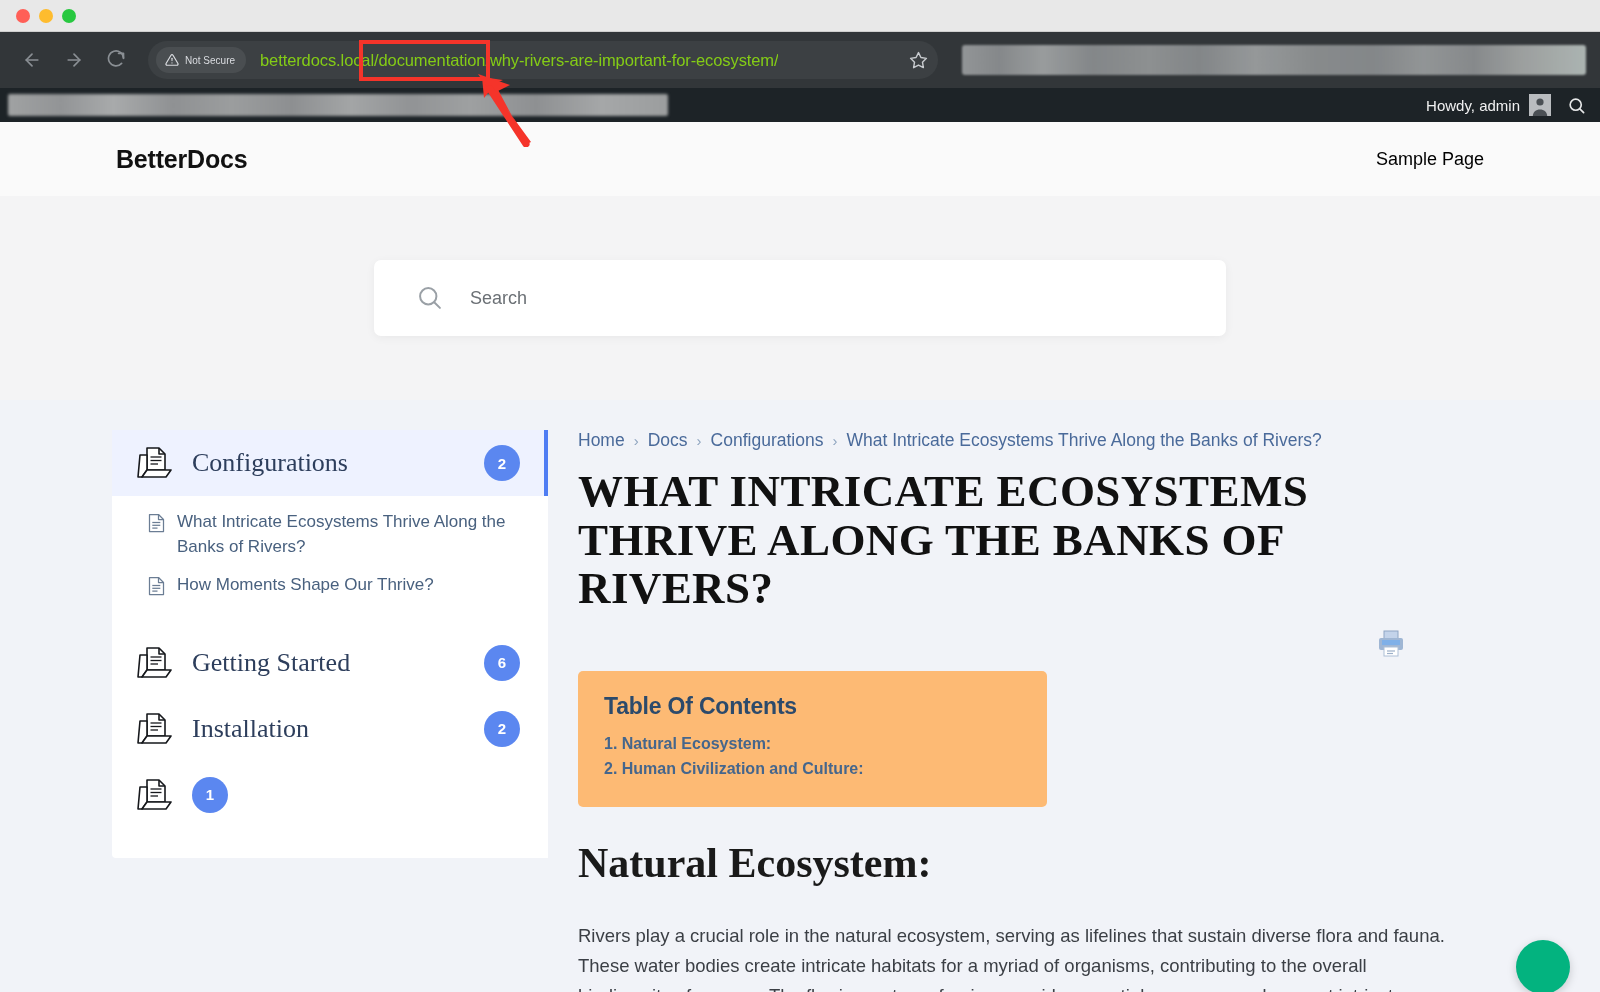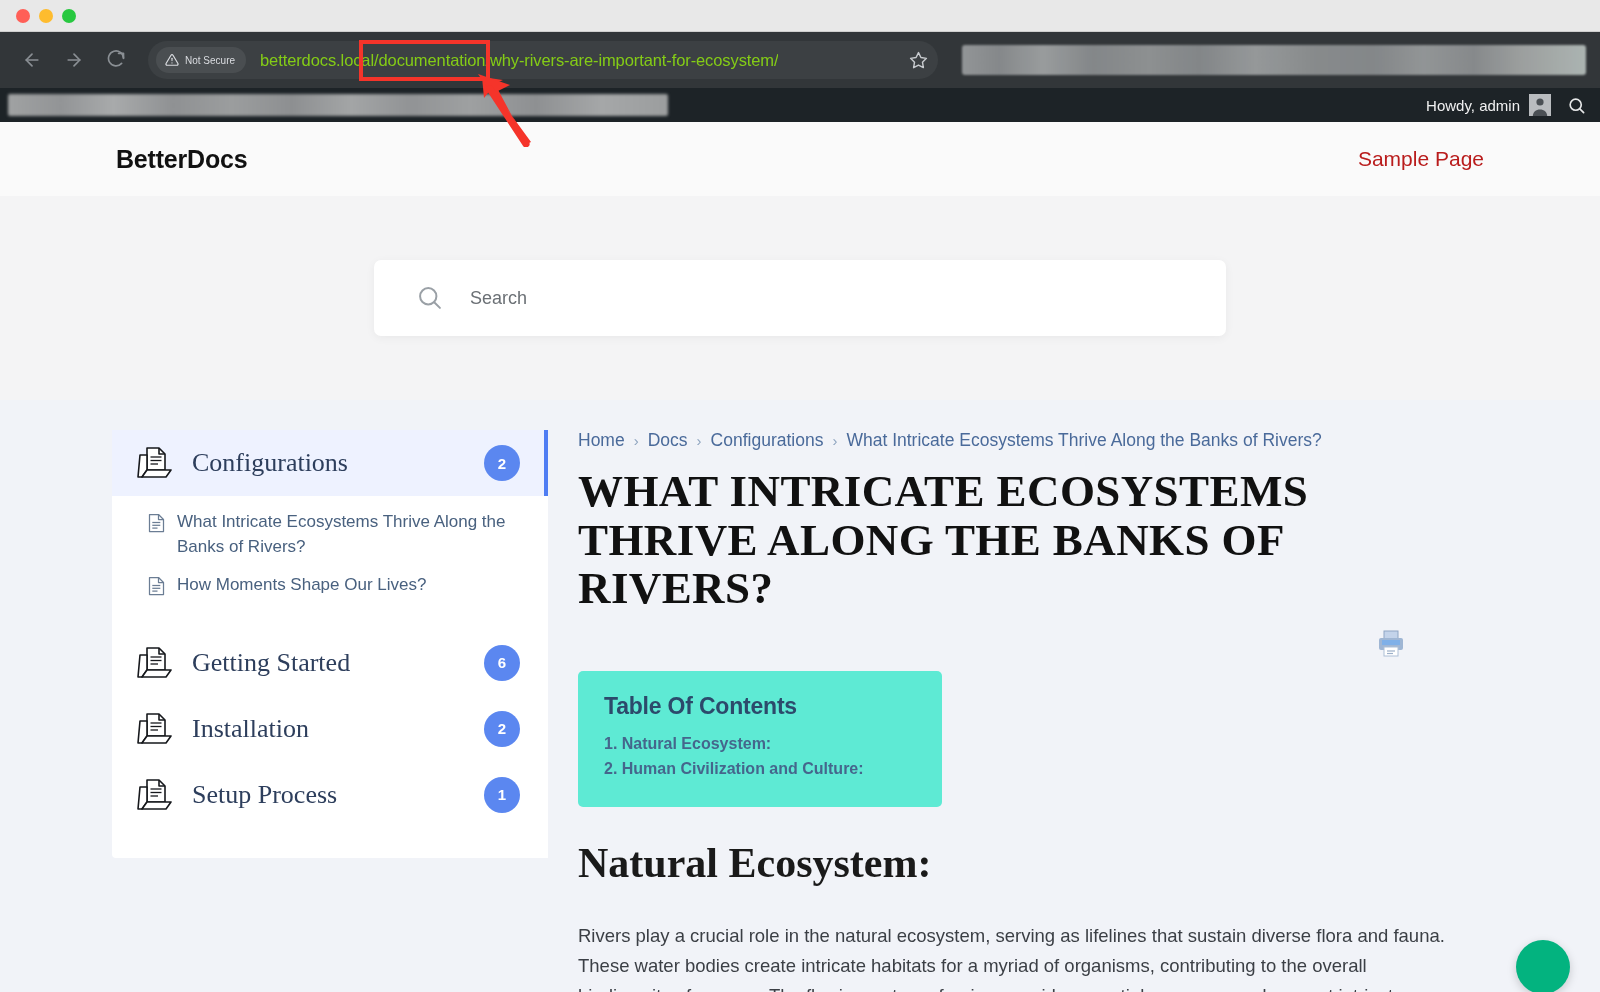--- a/index.html
+++ b/index.html
@@ -129,21 +129,21 @@
   
   .site-header {
     height: 74px;
     background: #fafafa;
     display: flex;
     align-items: center;
     justify-content: space-between;
     padding: 0 116px;
   }
   .site-title { font-size: 25px; font-weight: 700; color: #111; letter-spacing: -0.2px; }
-  .site-nav { font-size: 21px; color: #b91c1c; }
+  .site-nav { font-size: 18px; color: #000000; }
 
   
   .hero {
     background: #f4f4f5;
     height: 204px;
     display: flex;
     align-items: center;
     justify-content: center;
   }
   .search-card {
@@ -256,22 +256,22 @@
     max-width: 880px;
   }
   .print-row { position: relative; height: 34px; }
   .print-icon {
     position: absolute;
     right: 82px;
     top: -8px;
     display: flex;
   }
   .toc-box {
-    width: 364px;
-    background: #5eead4;
+    width: 469px;
+    background: #fdba74;
     border-radius: 5px;
     padding: 22px 18px 26px 26px;
     margin-bottom: 32px;
   }
   .toc-title {
     font-size: 23px;
     font-weight: 700;
     color: #2c4a6b;
     margin-bottom: 12px;
     letter-spacing: -0.2px;
@@ -453,21 +453,21 @@
           <svg width="17" height="20" viewBox="0 0 17 20">
               <g fill="none" stroke="#6b7d94" stroke-width="1.25" stroke-linejoin="round">
                 <path d="M1.5 1.5h9l5 5v12h-14z" fill="#fff"></path>
                 <path d="M10.5 1.5v5h5"></path>
                 <line x1="4.3" y1="9.5" x2="12.3" y2="9.5"></line>
                 <line x1="4.3" y1="12.3" x2="12.3" y2="12.3"></line>
                 <line x1="4.3" y1="15.1" x2="9.5" y2="15.1"></line>
               </g>
             </svg>
         </span>
-        <span class="doc-label">How Moments Shape Our Lives?</span>
+        <span class="doc-label">How Moments Shape Our Thrive?</span>
       </div>
     </div>
 
     <div class="cat-item">
       <span class="folder-icon">
         <svg width="38" height="34" viewBox="0 0 38 34">
             <g fill="none" stroke="#16181c" stroke-width="1.6" stroke-linejoin="round">
               <path d="M11 2h12l6 6v16H11z" fill="#fff"></path>
               <path d="M23 2v6h6"></path>
               <line x1="14.5" y1="11" x2="25.5" y2="11" stroke-width="1.3"></line>
@@ -507,21 +507,20 @@
               <path d="M11 2h12l6 6v16H11z" fill="#fff"></path>
               <path d="M23 2v6h6"></path>
               <line x1="14.5" y1="11" x2="25.5" y2="11" stroke-width="1.3"></line>
               <line x1="14.5" y1="14.5" x2="25.5" y2="14.5" stroke-width="1.3"></line>
               <line x1="14.5" y1="18" x2="22" y2="18" stroke-width="1.3"></line>
               <path d="M4 9h7v15l-5 7H2z" fill="#fff"></path>
               <path d="M6 31h24l5-7H11z" fill="#fff"></path>
             </g>
           </svg>
       </span>
-      <span class="cat-label">Setup Process</span>
       <span class="cat-count">1</span>
     </div>
   </div>
 
   <div class="content">
 
     <div class="breadcrumb">
       <span>Home</span>
       <span class="crumb-sep">›</span>
       <span>Docs</span>

